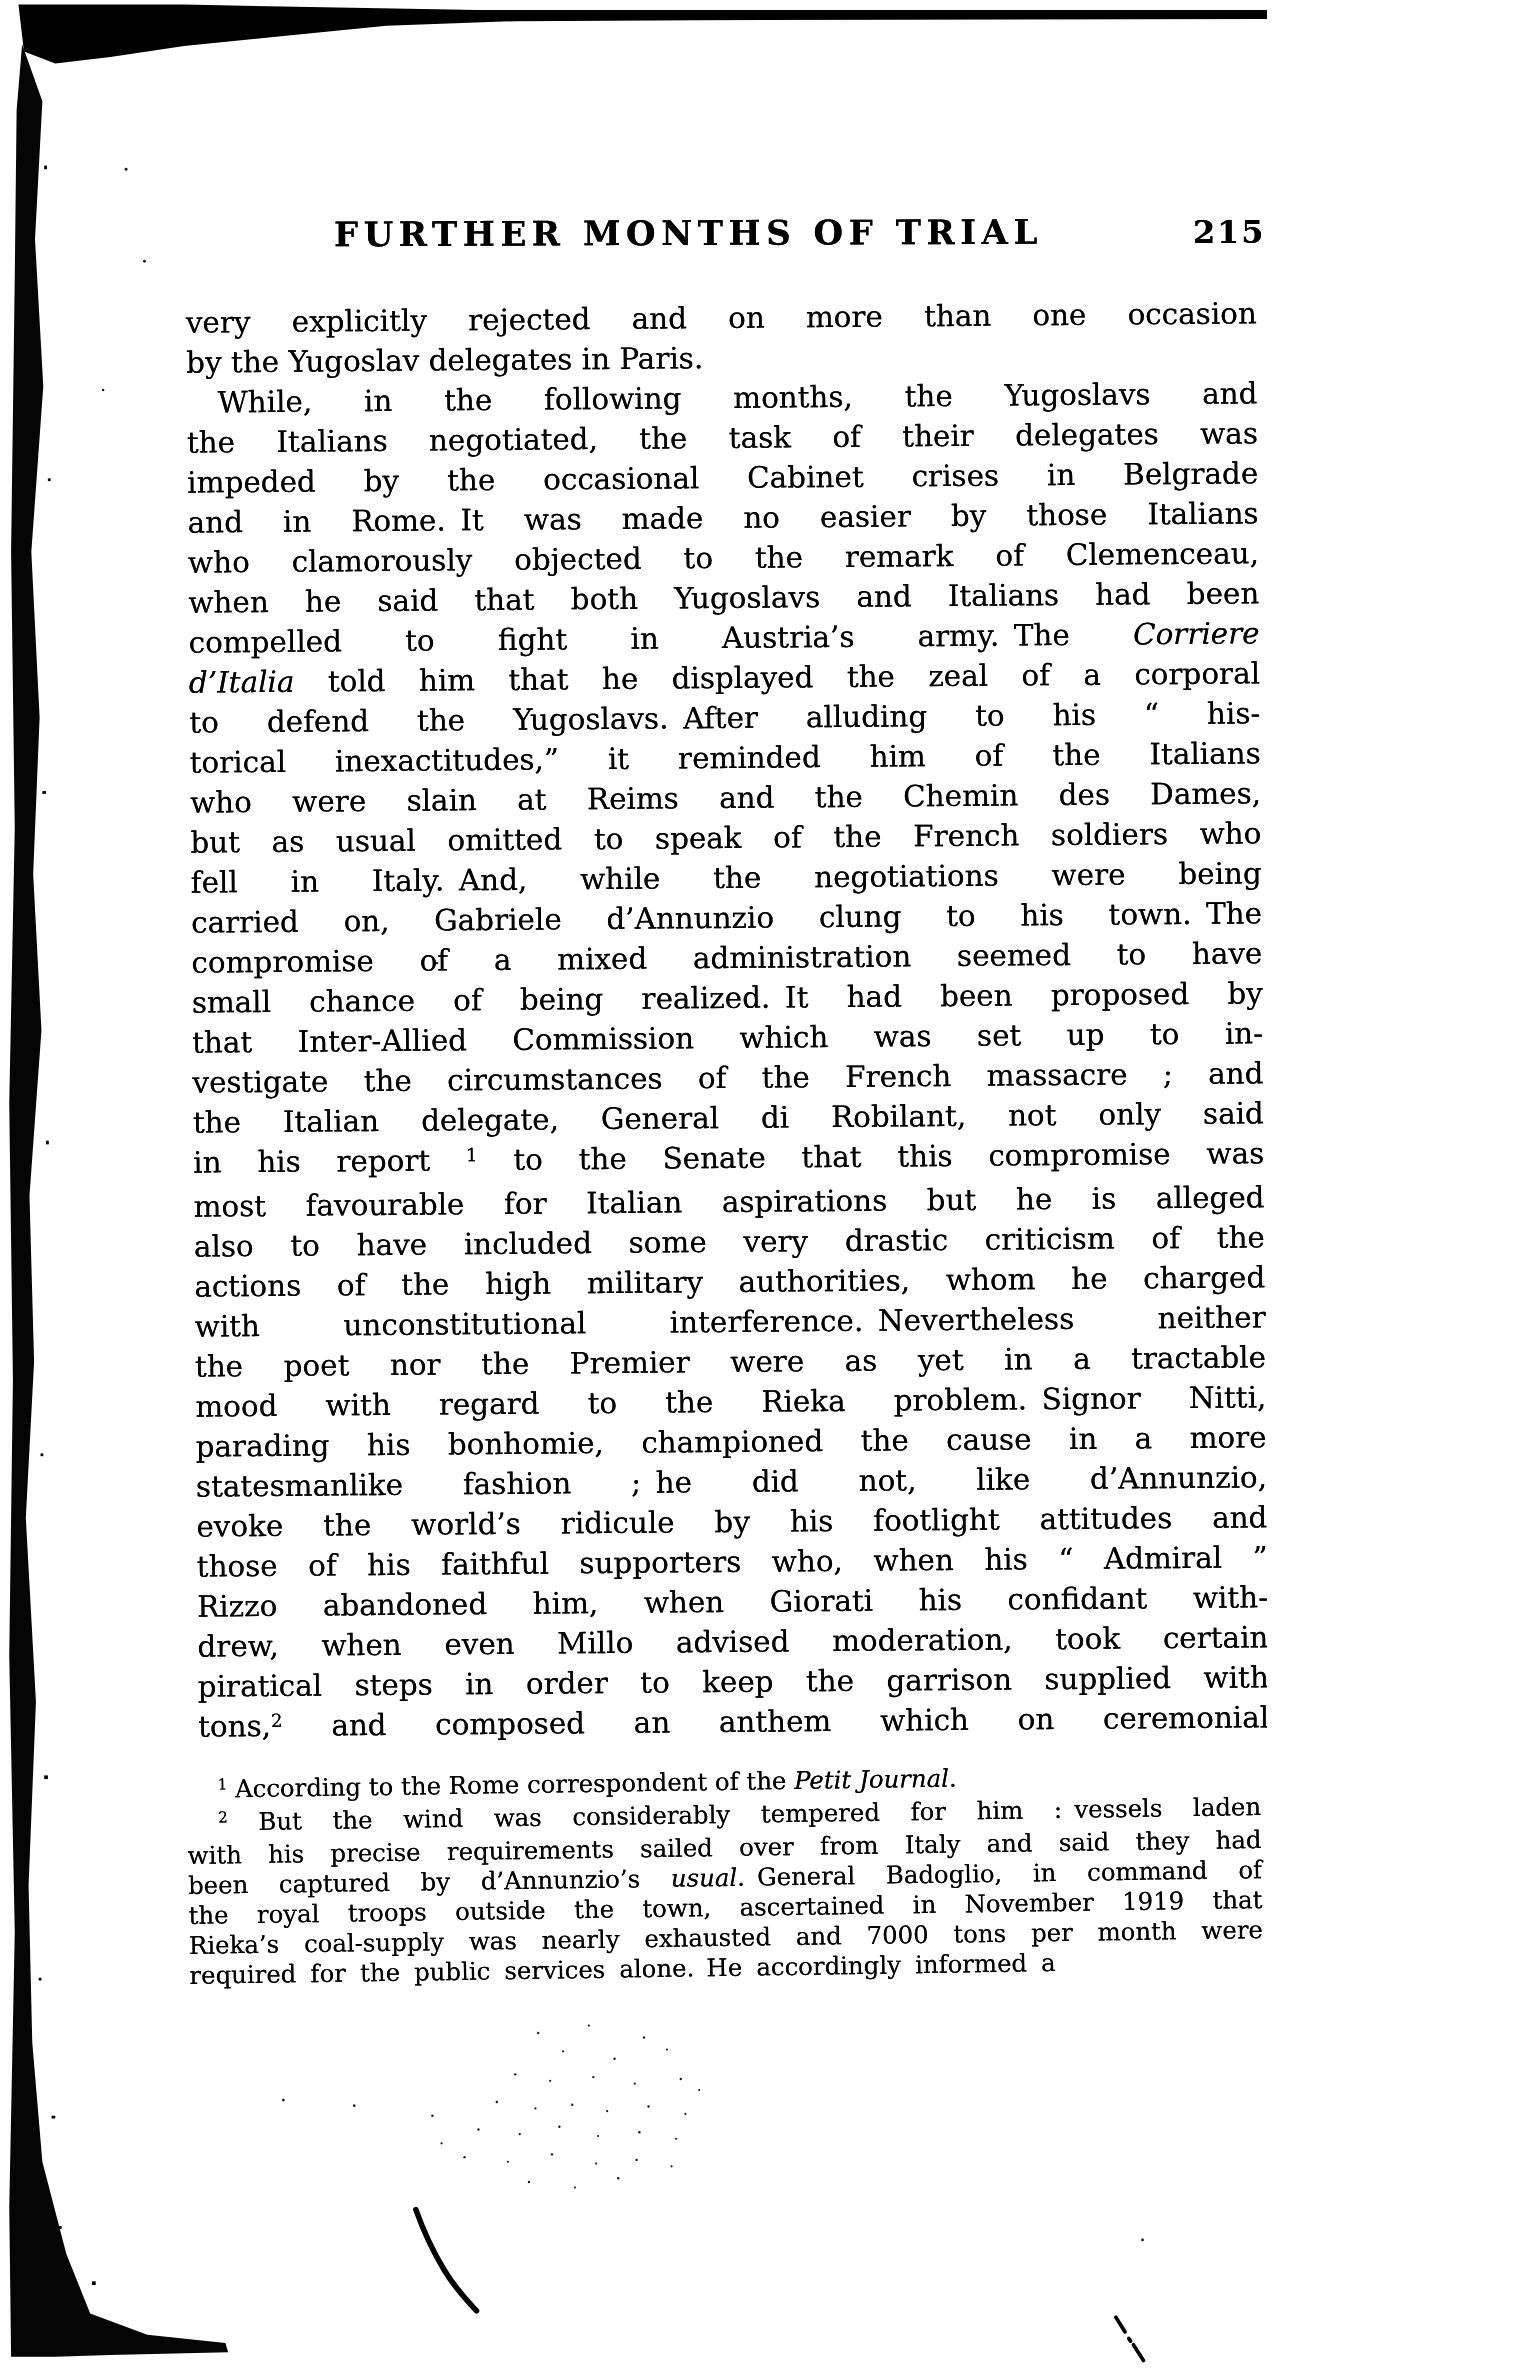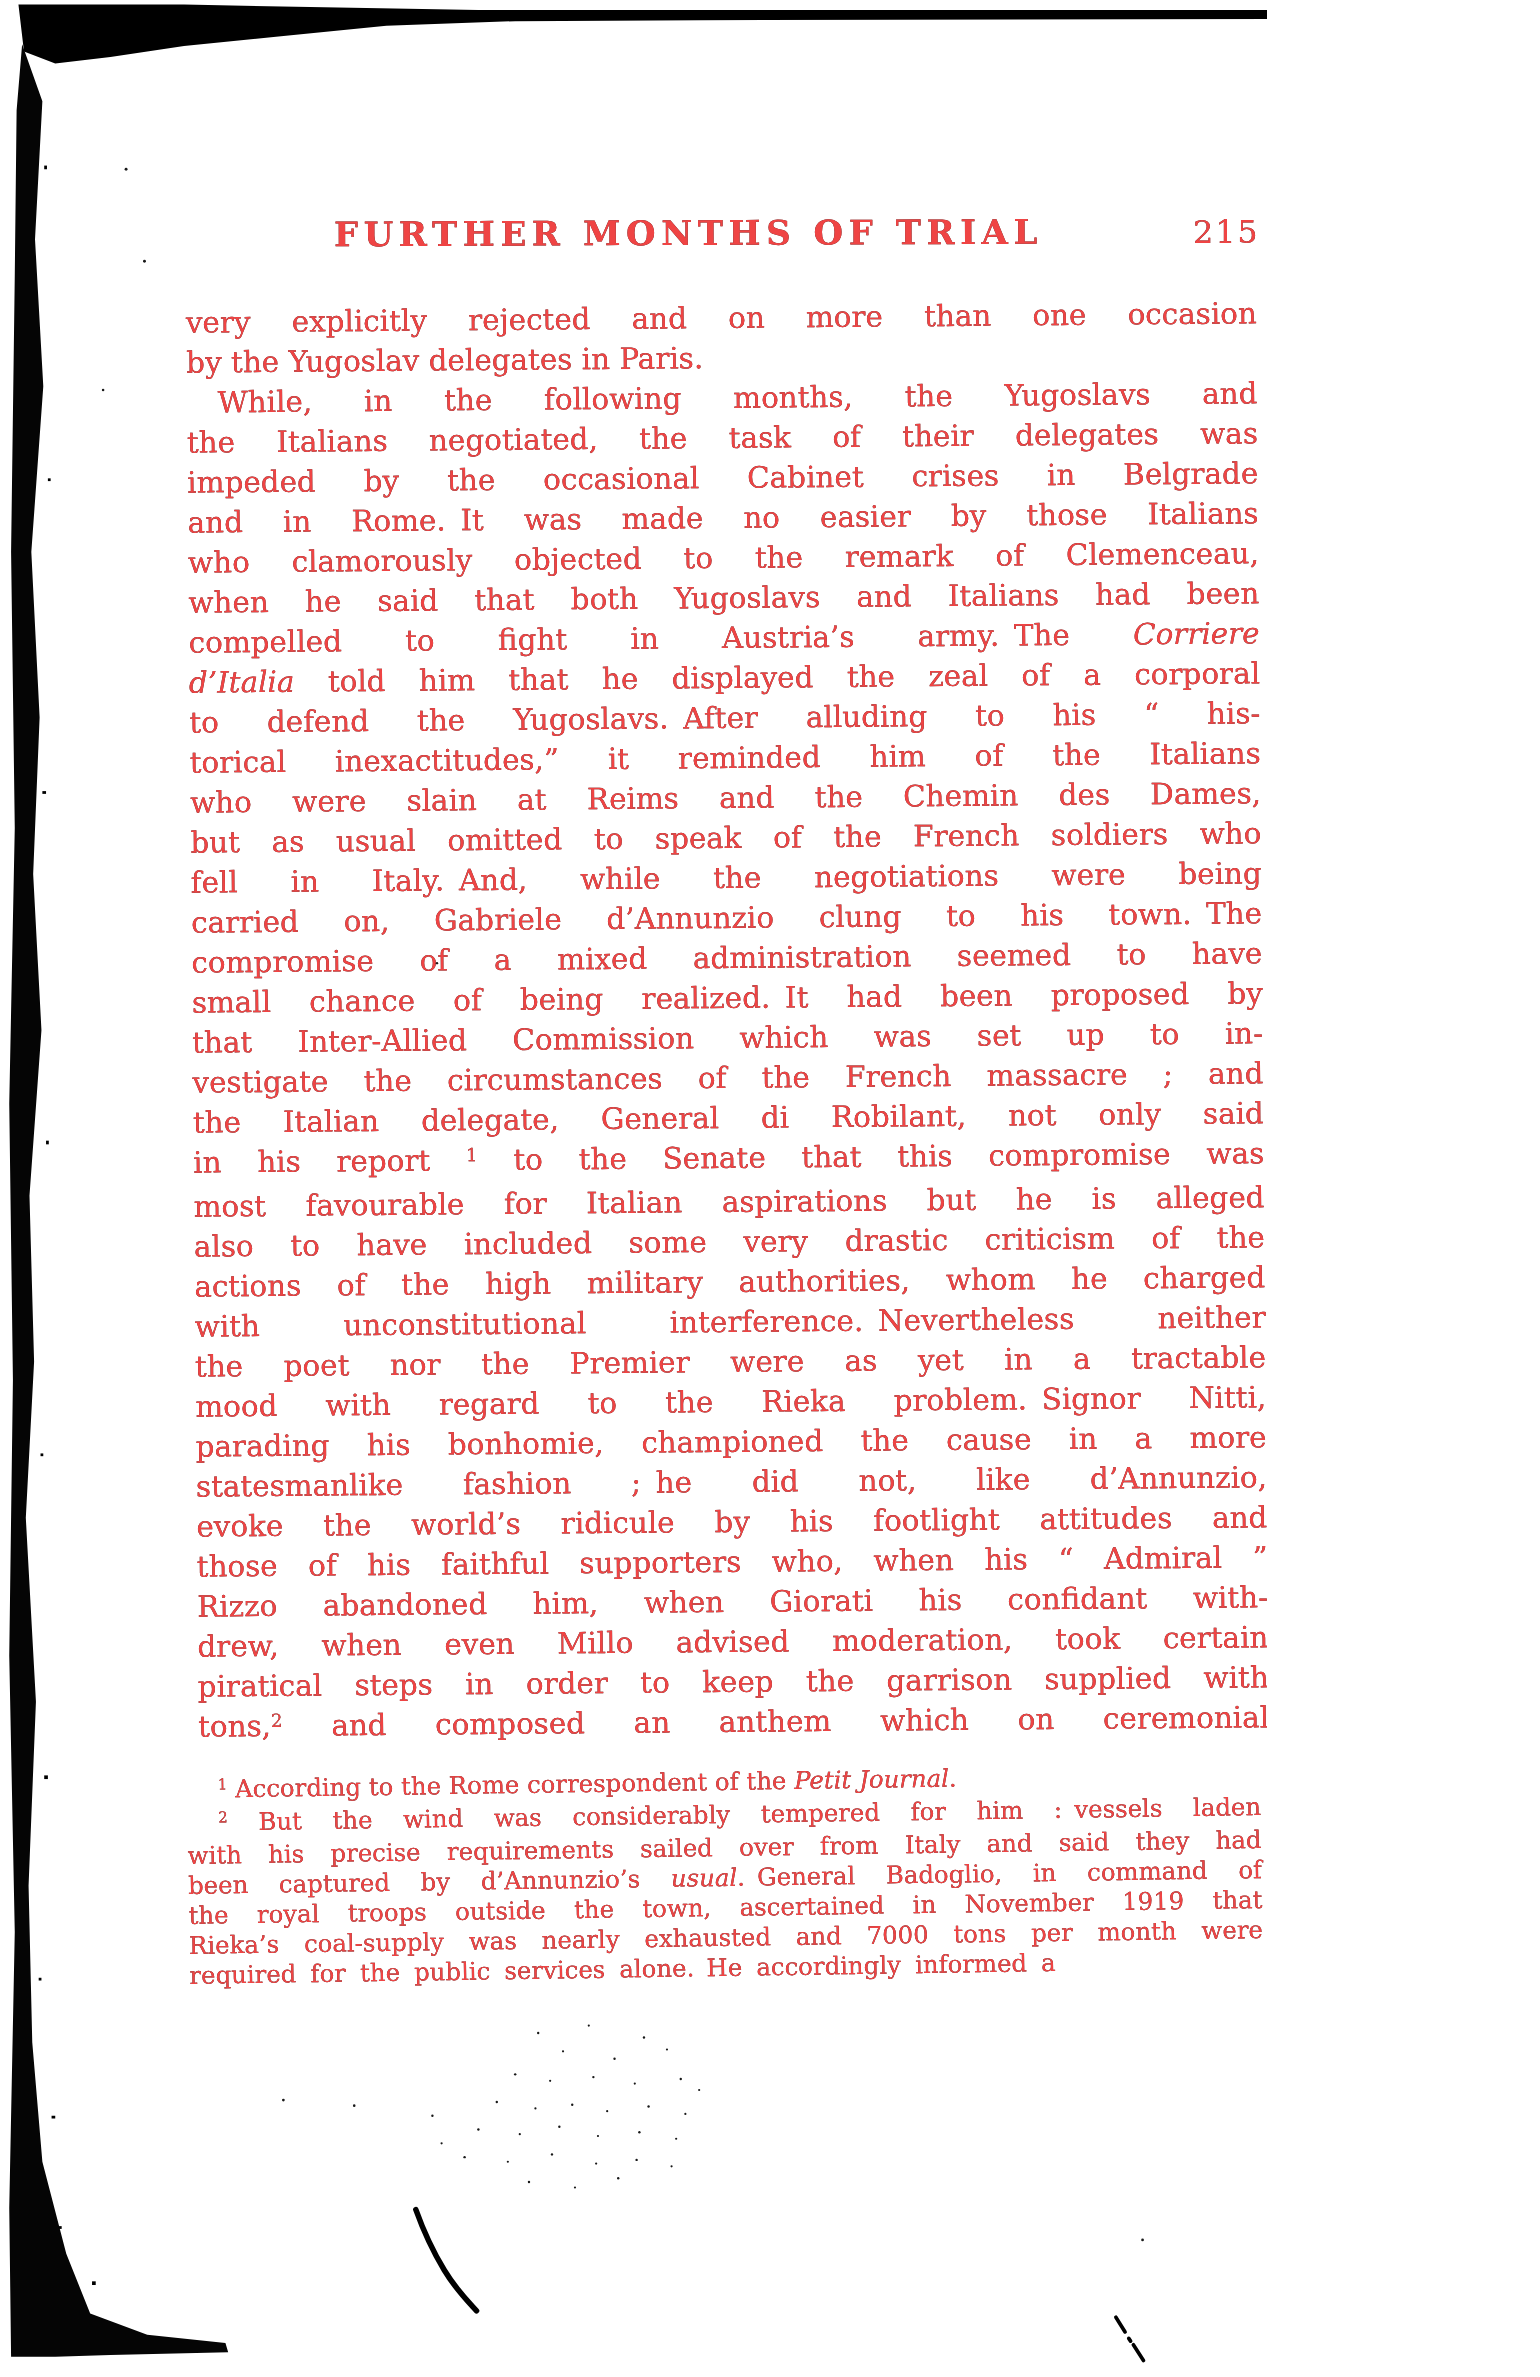--- a/index.html
+++ b/index.html
@@ -1,31 +1,31 @@
 <!DOCTYPE html>
 <html style="font-size:14.7px"><head>
 <meta charset="utf-8">
 <style>
   html,body { margin:0; padding:0; background:#ffffff; }
   .page {
     position:relative; width:1267px; height:2377px;
     background:#ffffff; overflow:hidden;
     font-family:"DejaVu Serif","Liberation Serif",serif;
-    color:#ef4444;
+    color:#000000;
   }
   .txt { text-shadow:0 0 0.5px rgba(0,0,0,.85); }
   .header-title {
     position:absolute; left:334px; top:213px; width:705px;
     font-size:34px; font-weight:bold; letter-spacing:5.5px;
     text-align:center; white-space:nowrap;
     transform:rotate(-0.2deg);
   }
   .page-number {
     position:absolute; left:1193px; top:213px;
-    font-size:32px; font-weight:normal; letter-spacing:1.8px;
+    font-size:32px; font-weight:bold; letter-spacing:1.8px;
   }
   .body-block {
     position:absolute; left:192px; top:298px; width:1071px;
     font-size:29.4px; line-height:40px;
     transform:rotate(-0.5deg); transform-origin:50% 50%;
   }
   .footnote-block {
     position:absolute; left:188px; top:1767px; width:1074px;
     font-size:24.4px; line-height:30px;
     transform:rotate(-0.85deg); transform-origin:50% 50%;

